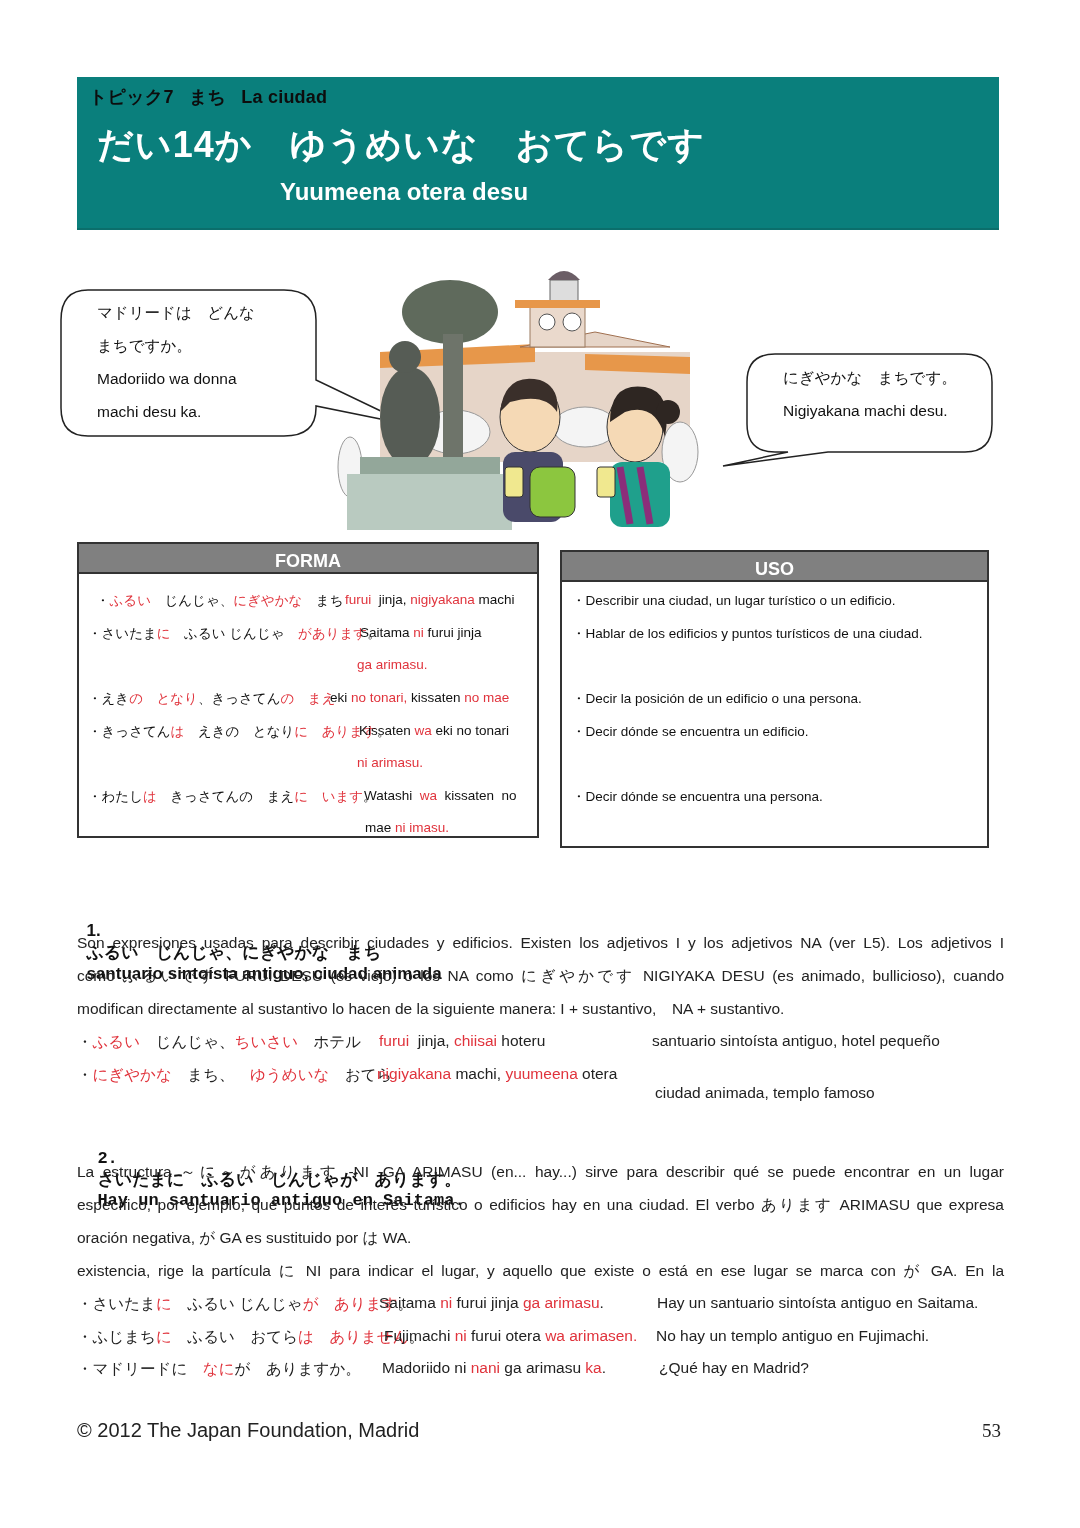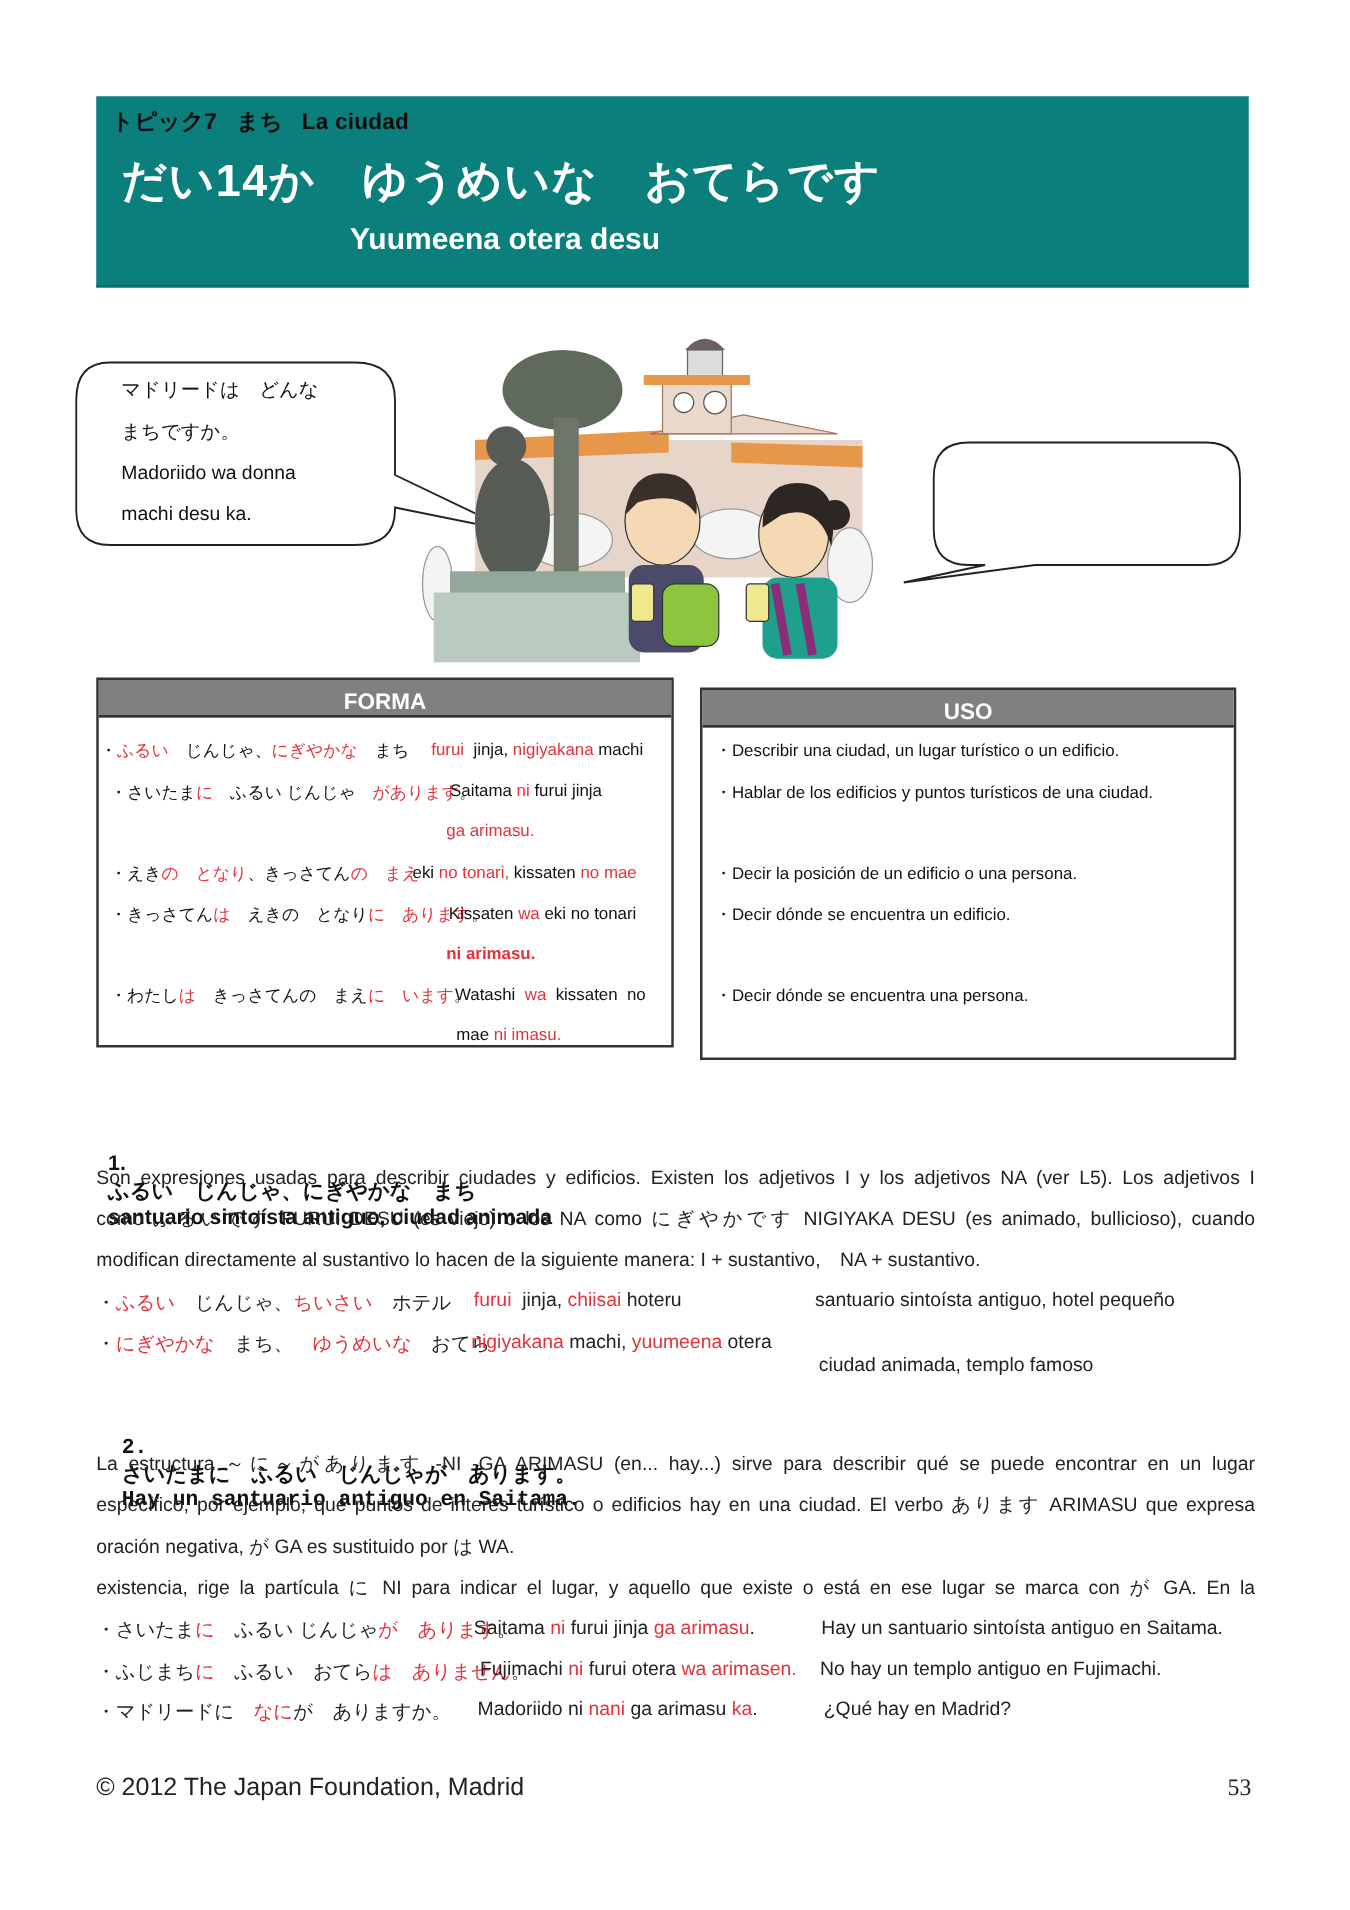--- a/index.html
+++ b/index.html
@@ -105,39 +105,43 @@
     <line x1="285" y1="205" x2="295" y2="262" stroke="#8b2d7a" stroke-width="7"></line>
     <line x1="305" y1="205" x2="315" y2="262" stroke="#8b2d7a" stroke-width="7"></line>
     <rect x="262" y="205" width="18" height="30" rx="3" fill="#f0e88f" stroke="#333"></rect>
   </svg>
 </div>
 
 <div class="bubble" style="left:720px; top:352px; width:275px; height:118px;">
   <svg width="275" height="118">
     <path d="M 55 2 L 245 2 Q 272 2 272 30 L 272 72 Q 272 100 245 100 L 108 100 L 3 114 L 68 100 L 55 100 Q 27 100 27 72 L 27 30 Q 27 2 55 2 Z" fill="#fff" stroke="#222" stroke-width="1.5"></path>
   </svg>
+  <div class="txt" style="left:63px; top:9px;">
+    <div>にぎやかな　まちです。</div>
+    <div>Nigiyakana machi desu.</div>
+  </div>
 </div>
 
 <div class="panel" style="left:77px; top:542px; width:462px; height:296px;">
   <div class="phead">FORMA</div>
 </div>
 <div>
-  <div class="panel-row-jp" style="position:absolute; left:80px; top:592px; font-size:13.5px; white-space:pre;"><span>・</span><span class="red">ふるい</span><span>　じんじゃ、</span><span class="red">にぎやかな</span><span>　まち</span></div>
+  <div class="panel-row-jp" style="position:absolute; left:96px; top:592px; font-size:13.5px; white-space:pre;"><span>・</span><span class="red">ふるい</span><span>　じんじゃ、</span><span class="red">にぎやかな</span><span>　まち</span></div>
   <div style="position:absolute; left:345px; top:592px; font-size:13.5px; white-space:pre;"><span class="red">furui</span><span>  jinja, </span><span class="red">nigiyakana</span><span> machi</span></div>
 
   <div style="position:absolute; left:88px; top:625px; font-size:13.5px; white-space:pre;"><span>・さいたま</span><span class="red">に</span><span>　ふるい じんじゃ　</span><span class="red">があります</span><span>。</span></div>
   <div style="position:absolute; left:360px; top:625px; font-size:13.5px; white-space:pre;"><span>Saitama </span><span class="red">ni</span><span> furui jinja</span></div>
   <div style="position:absolute; left:357px; top:657px; font-size:13.5px; white-space:pre;"><span class="red">ga arimasu.</span></div>
 
   <div style="position:absolute; left:88px; top:690px; font-size:13.5px; white-space:pre;"><span>・えき</span><span class="red">の　となり</span><span>、きっさてん</span><span class="red">の　まえ</span></div>
   <div style="position:absolute; left:330px; top:690px; font-size:13.5px; white-space:pre;"><span>eki </span><span class="red">no tonari,</span><span> kissaten </span><span class="red">no mae</span></div>
 
   <div style="position:absolute; left:88px; top:723px; font-size:13.5px; white-space:pre;"><span>・きっさてん</span><span class="red">は</span><span>　えきの　となり</span><span class="red">に　あります</span><span>。</span></div>
   <div style="position:absolute; left:359px; top:723px; font-size:13.5px; white-space:pre;"><span>Kissaten </span><span class="red">wa</span><span> eki no tonari</span></div>
-  <div style="position:absolute; left:357px; top:755px; font-size:13.5px; white-space:pre;font-weight:bold;"><span class="red">ni arimasu.</span></div>
+  <div style="position:absolute; left:357px; top:755px; font-size:13.5px; white-space:pre;"><span class="red">ni arimasu.</span></div>
 
   <div style="position:absolute; left:88px; top:788px; font-size:13.5px; white-space:pre;"><span>・わたし</span><span class="red">は</span><span>　きっさてんの　まえ</span><span class="red">に　います</span><span>。</span></div>
   <div style="position:absolute; left:364px; top:788px; font-size:13.5px; white-space:pre;"><span>Watashi  </span><span class="red">wa</span><span>  kissaten  no</span></div>
   <div style="position:absolute; left:365px; top:820px; font-size:13.5px; white-space:pre;"><span>mae </span><span class="red">ni imasu.</span></div>
 </div>
 
 <div class="panel" style="left:560px; top:550px; width:429px; height:298px;">
   <div class="phead">USO</div>
   <div class="row" style="left:10px; top:40px;">・Describir una ciudad, un lugar turístico o un edificio.</div>
   <div class="row" style="left:10px; top:73px;">・Hablar de los edificios y puntos turísticos de una ciudad.</div>

